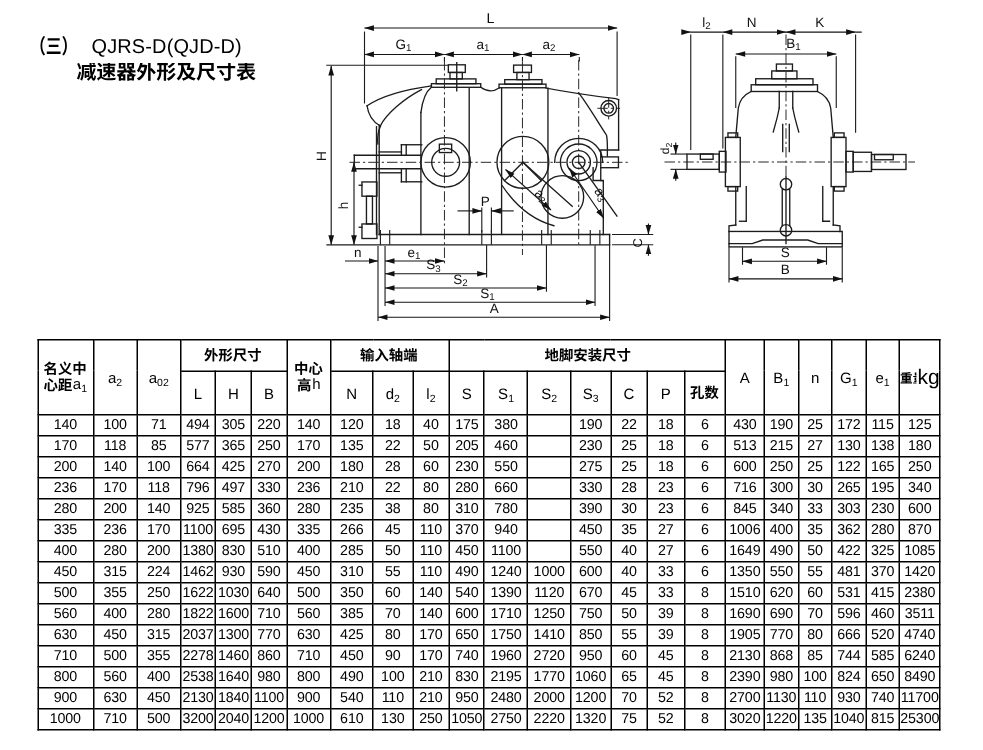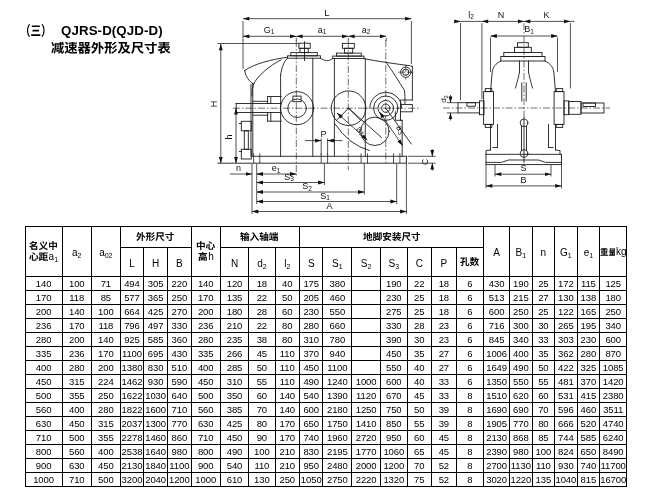--- a/index.html
+++ b/index.html
@@ -1,16 +1,16 @@
 <!DOCTYPE html>
 <html><head><meta charset="utf-8"><style>
 html,body{margin:0;padding:0;background:#fff;width:655px;height:500px;overflow:hidden}
 body{font-family:"Liberation Sans",sans-serif;color:#000;position:relative}
 #t1sv{position:absolute;left:20px;top:23px}
-#t1tx{position:absolute;left:61px;top:23.2px;font-size:13.3px;font-weight:bold;letter-spacing:0.1px}
+#t1tx{position:absolute;left:61px;top:23.2px;font-size:13.3px;font-weight:normal;letter-spacing:0.1px}
 #t2sv{position:absolute;left:51px;top:41.5px}
 #draw{position:absolute;left:0;top:0}
 #draw .ln{stroke:#1c1c1c;stroke-width:0.9;fill:none;stroke-linecap:square}
 #draw .ex{stroke:#1c1c1c;stroke-width:0.75;fill:none}
 #draw .dm{stroke:#151515;stroke-width:0.75;fill:none}
 #draw .cl{stroke:#222;stroke-width:0.65;fill:none;stroke-dasharray:7 2 1.5 2}
 #draw rect{fill:none}
 #tb{position:absolute;left:24.5px;top:225.5px;border-collapse:collapse;table-layout:fixed;width:602px}
 #tb td{border:1px solid #000;text-align:center;vertical-align:middle;padding:0;overflow:hidden}
 #tb .h1 td{height:20px}
@@ -436,21 +436,21 @@
             <svg width="17" height="11" style="display:block">
               <g fill="#000" stroke="none">
                 <g transform="translate(0.00,9.20) scale(0.00840,-0.00840)">
                   <path d="M153 540V221H435V177H120V86H435V34H46V-61H957V34H556V86H892V177H556V221H854V540H556V578H950V672H556V723C666 731 770 742 858 756L802 849C632 821 361 804 127 800C137 776 149 735 151 707C241 708 338 711 435 716V672H52V578H435V540ZM270 345H435V300H270ZM556 345H732V300H556ZM270 461H435V417H270ZM556 461H732V417H556Z"></path>
                 </g>
                 <g transform="translate(8.40,9.20) scale(0.00840,-0.00840)">
                   <path d="M288 666H704V632H288ZM288 758H704V724H288ZM173 819V571H825V819ZM46 541V455H957V541ZM267 267H441V232H267ZM557 267H732V232H557ZM267 362H441V327H267ZM557 362H732V327H557ZM44 22V-65H959V22H557V59H869V135H557V168H850V425H155V168H441V135H134V59H441V22Z"></path>
                 </g>
               </g>
             </svg>
-            <span class="lat" style="font-size:10px">kg</span>
+            <span class="lat" style="font-size:14px">kg</span>
           </div>
         </td>
       </tr>
       <tr class="h2">
         <td><span class="lat">L</span></td>
         <td><span class="lat">H</span></td>
         <td><span class="lat">B</span></td>
         <td><span class="lat">N</span></td>
         <td><span class="lat">d<sub>2</sub></span></td>
         <td><span class="lat">l<sub>2</sub></span></td>
@@ -703,21 +703,21 @@
         <td>400</td>
         <td>280</td>
         <td>1822</td>
         <td>1600</td>
         <td>710</td>
         <td>560</td>
         <td>385</td>
         <td>70</td>
         <td>140</td>
         <td>600</td>
-        <td>2180</td>
+        <td>1710</td>
         <td>1250</td>
         <td>750</td>
         <td>50</td>
         <td>39</td>
         <td>8</td>
         <td>1690</td>
         <td>690</td>
         <td>70</td>
         <td>596</td>
         <td>460</td>
@@ -839,15 +839,15 @@
         <td>2220</td>
         <td>1320</td>
         <td>75</td>
         <td>52</td>
         <td>8</td>
         <td>3020</td>
         <td>1220</td>
         <td>135</td>
         <td>1040</td>
         <td>815</td>
-        <td>16700</td>
+        <td>25300</td>
       </tr>
     </tbody>
   </table>
 </body></html>

